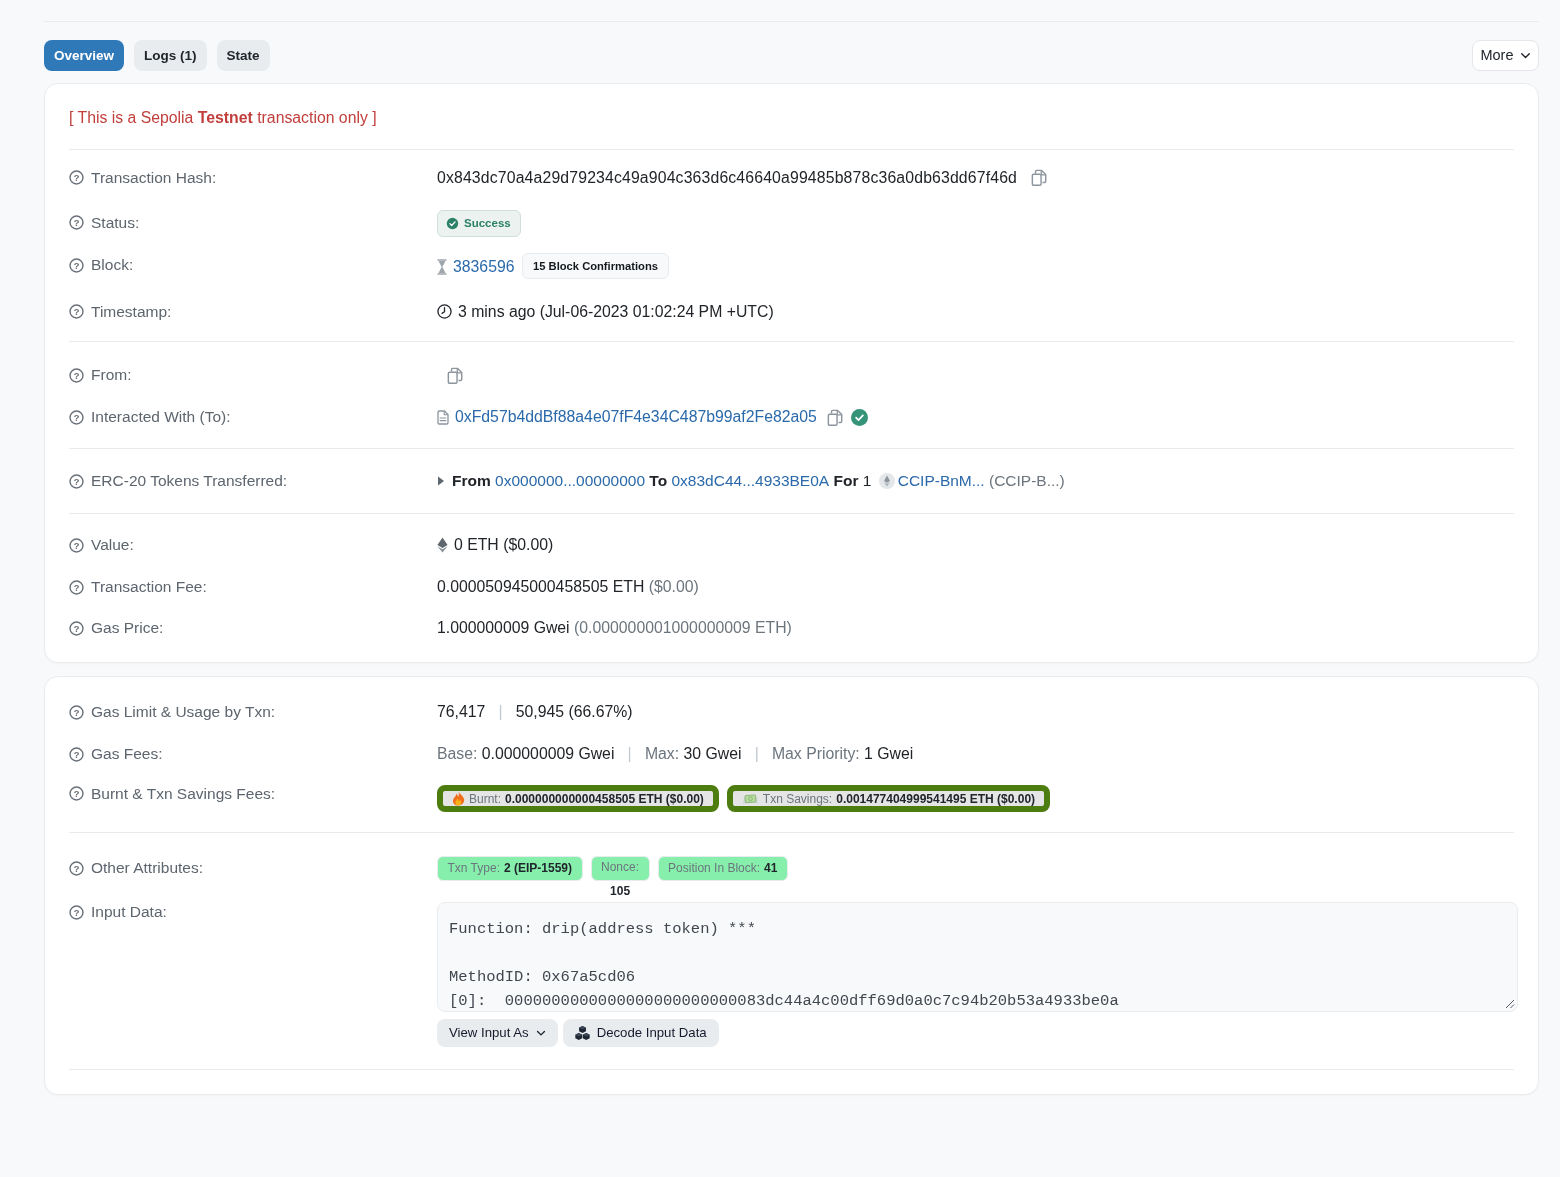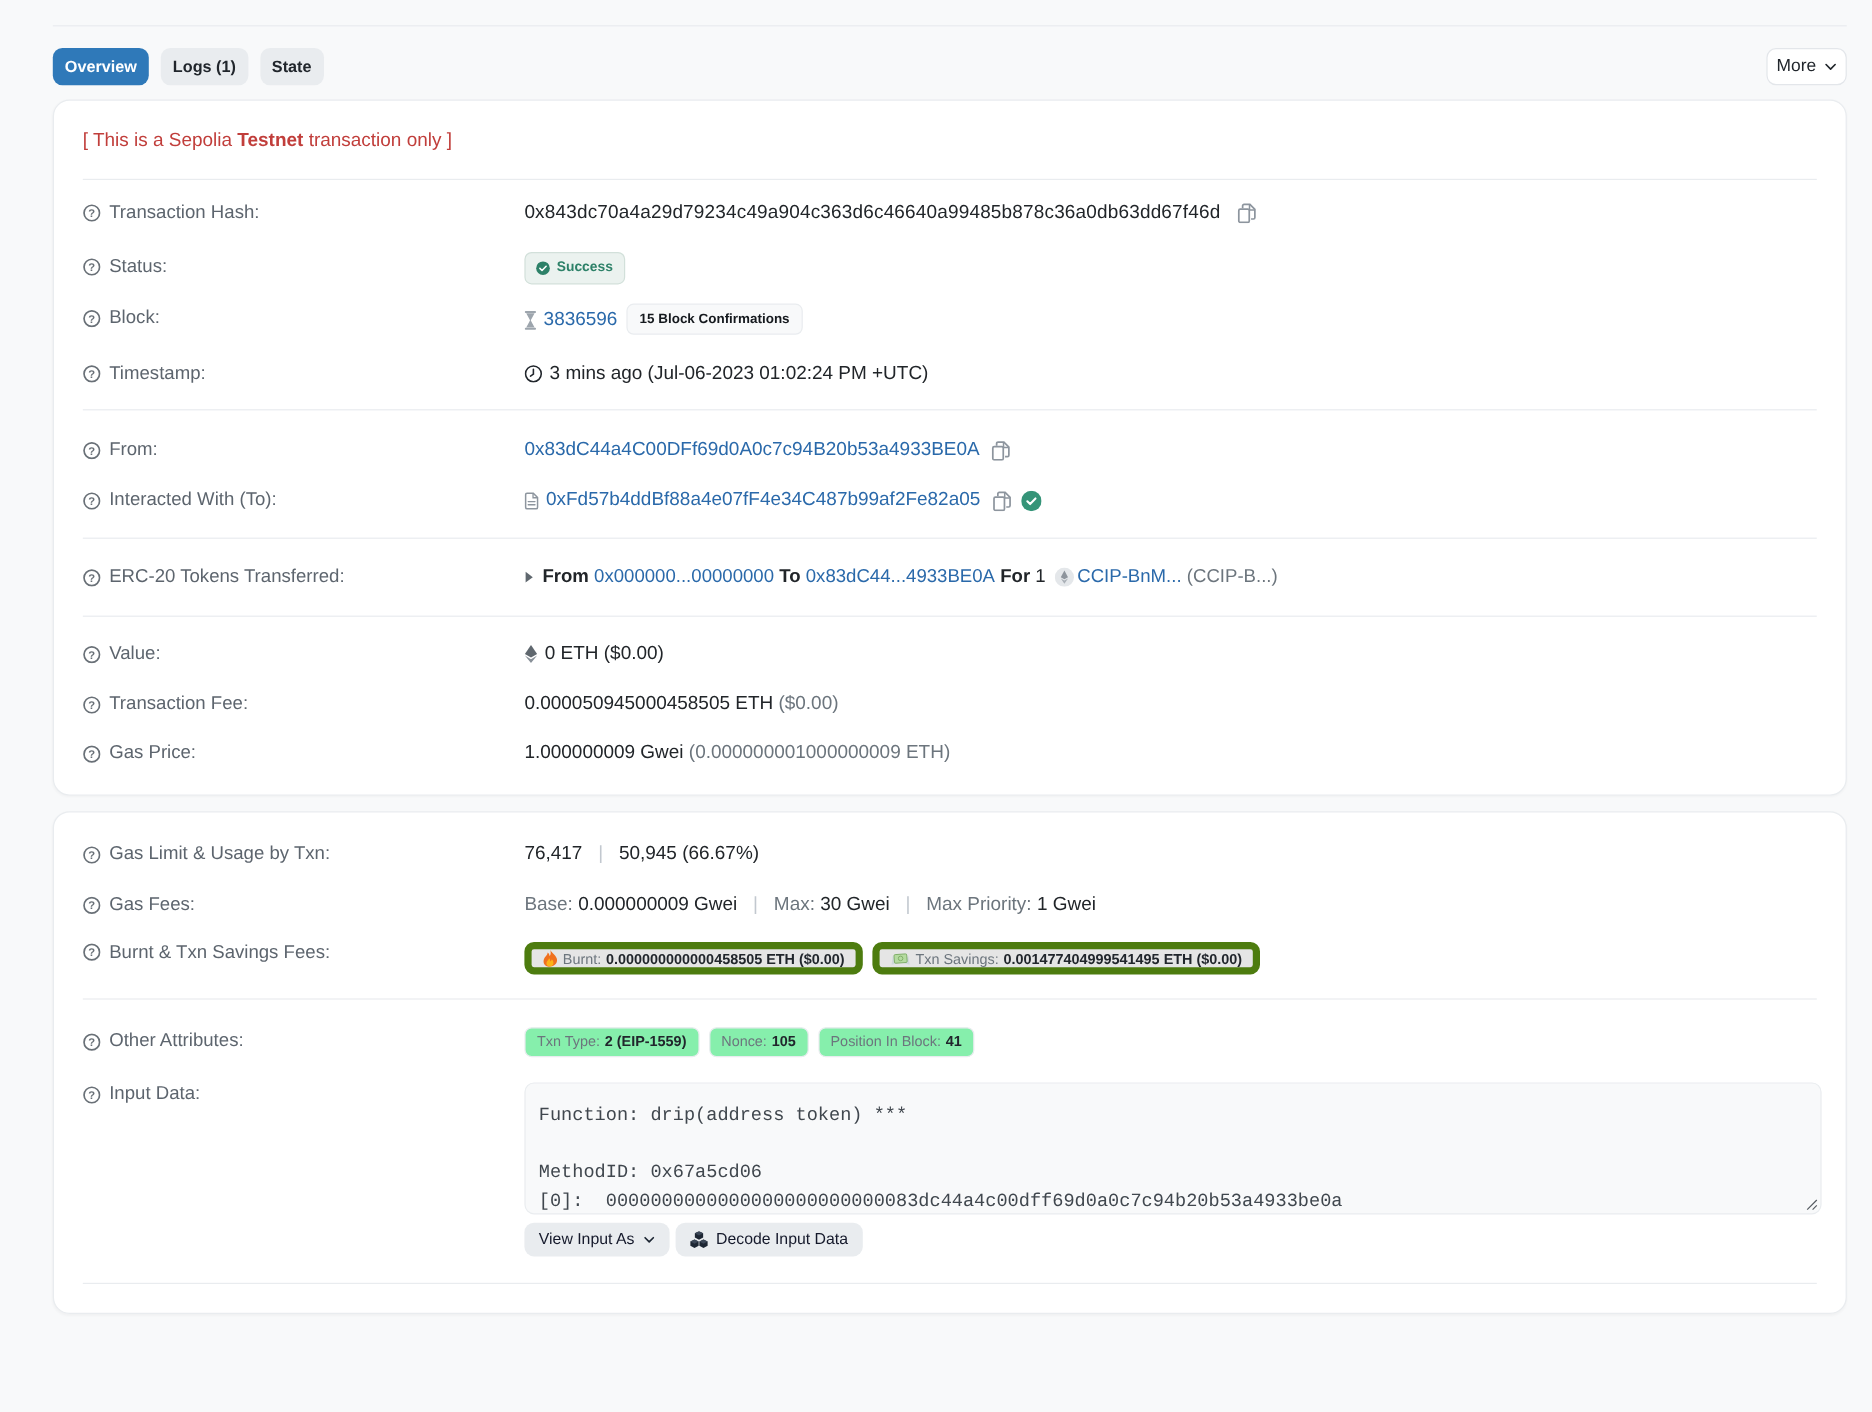--- a/index.html
+++ b/index.html
@@ -108,21 +108,21 @@
             <circle cx="8" cy="8" r="7" fill="none" stroke="#21262c" stroke-width="1.4"></circle>
             <path d="M8 4v4.2l-2.6 1.8" fill="none" stroke="#21262c" stroke-width="1.4" stroke-linecap="round"></path>
           </svg>3 mins ago (Jul-06-2023 01:02:24 PM +UTC)</div>
     </div>
     <div class="divider" style="margin:19.5px 0 23px;"></div>
     <div class="row" style="margin-bottom:22px;">
       <div class="lbl"><svg class="icn" width="15" height="15" viewBox="0 0 16 16">
             <circle cx="8" cy="8" r="6.9" fill="none" stroke="#697077" stroke-width="1.5"></circle>
             <text x="8" y="11.5" text-anchor="middle" font-size="10" font-weight="bold" fill="#697077" font-family="Liberation Sans">?</text>
           </svg>From:</div>
-      <div class="val"><a>0x83dC44a4C00DFf69d0A0c7c94B20b53a4933BE0A</a>&nbsp;&nbsp;<svg class="icn" width="17" height="17" viewBox="0 0 16 16">
+      <div class="val">&nbsp;&nbsp;<svg class="icn" width="17" height="17" viewBox="0 0 16 16">
             <path d="M5.2 4.2V2.4a1.1 1.1 0 0 1 1.1-1.1h4.6l3.9 3.9v6.4a1.1 1.1 0 0 1-1.1 1.1h-1.9" fill="none" stroke="#8d959e" stroke-width="1.35"></path>
             <path d="M10.6 1.6v4h3.9" fill="none" stroke="#8d959e" stroke-width="1.2"></path>
             <rect x="2.2" y="4.9" width="8.2" height="10.4" rx="1.1" fill="#fff" stroke="#8d959e" stroke-width="1.35"></rect>
           </svg></div>
     </div>
     <div class="row">
       <div class="lbl"><svg class="icn" width="15" height="15" viewBox="0 0 16 16">
             <circle cx="8" cy="8" r="6.9" fill="none" stroke="#697077" stroke-width="1.5"></circle>
             <text x="8" y="11.5" text-anchor="middle" font-size="10" font-weight="bold" fill="#697077" font-family="Liberation Sans">?</text>
           </svg>Interacted With (To):</div>
@@ -225,21 +225,21 @@
     <div class="row" style="margin-bottom:21.5px;">
       <div class="lbl"><svg class="icn" width="15" height="15" viewBox="0 0 16 16">
             <circle cx="8" cy="8" r="6.9" fill="none" stroke="#697077" stroke-width="1.5"></circle>
             <text x="8" y="11.5" text-anchor="middle" font-size="10" font-weight="bold" fill="#697077" font-family="Liberation Sans">?</text>
           </svg>Other Attributes:</div>
       <div class="val">
         <span class="badge-attr">
             <span class="k">Txn Type:</span>
             <span class="v">2 (EIP-1559)</span>
           </span>
-        <span class="badge-attr" style="margin-left:8px;">
+        <span class="badge-attr" style="margin-left:8px;flex-direction:column;">
             <span class="k">Nonce:</span>
             <span class="v">105</span>
           </span>
         <span class="badge-attr" style="margin-left:8px;">
             <span class="k">Position In Block:</span>
             <span class="v">41</span>
           </span>
       </div>
     </div>
     <div class="row">

